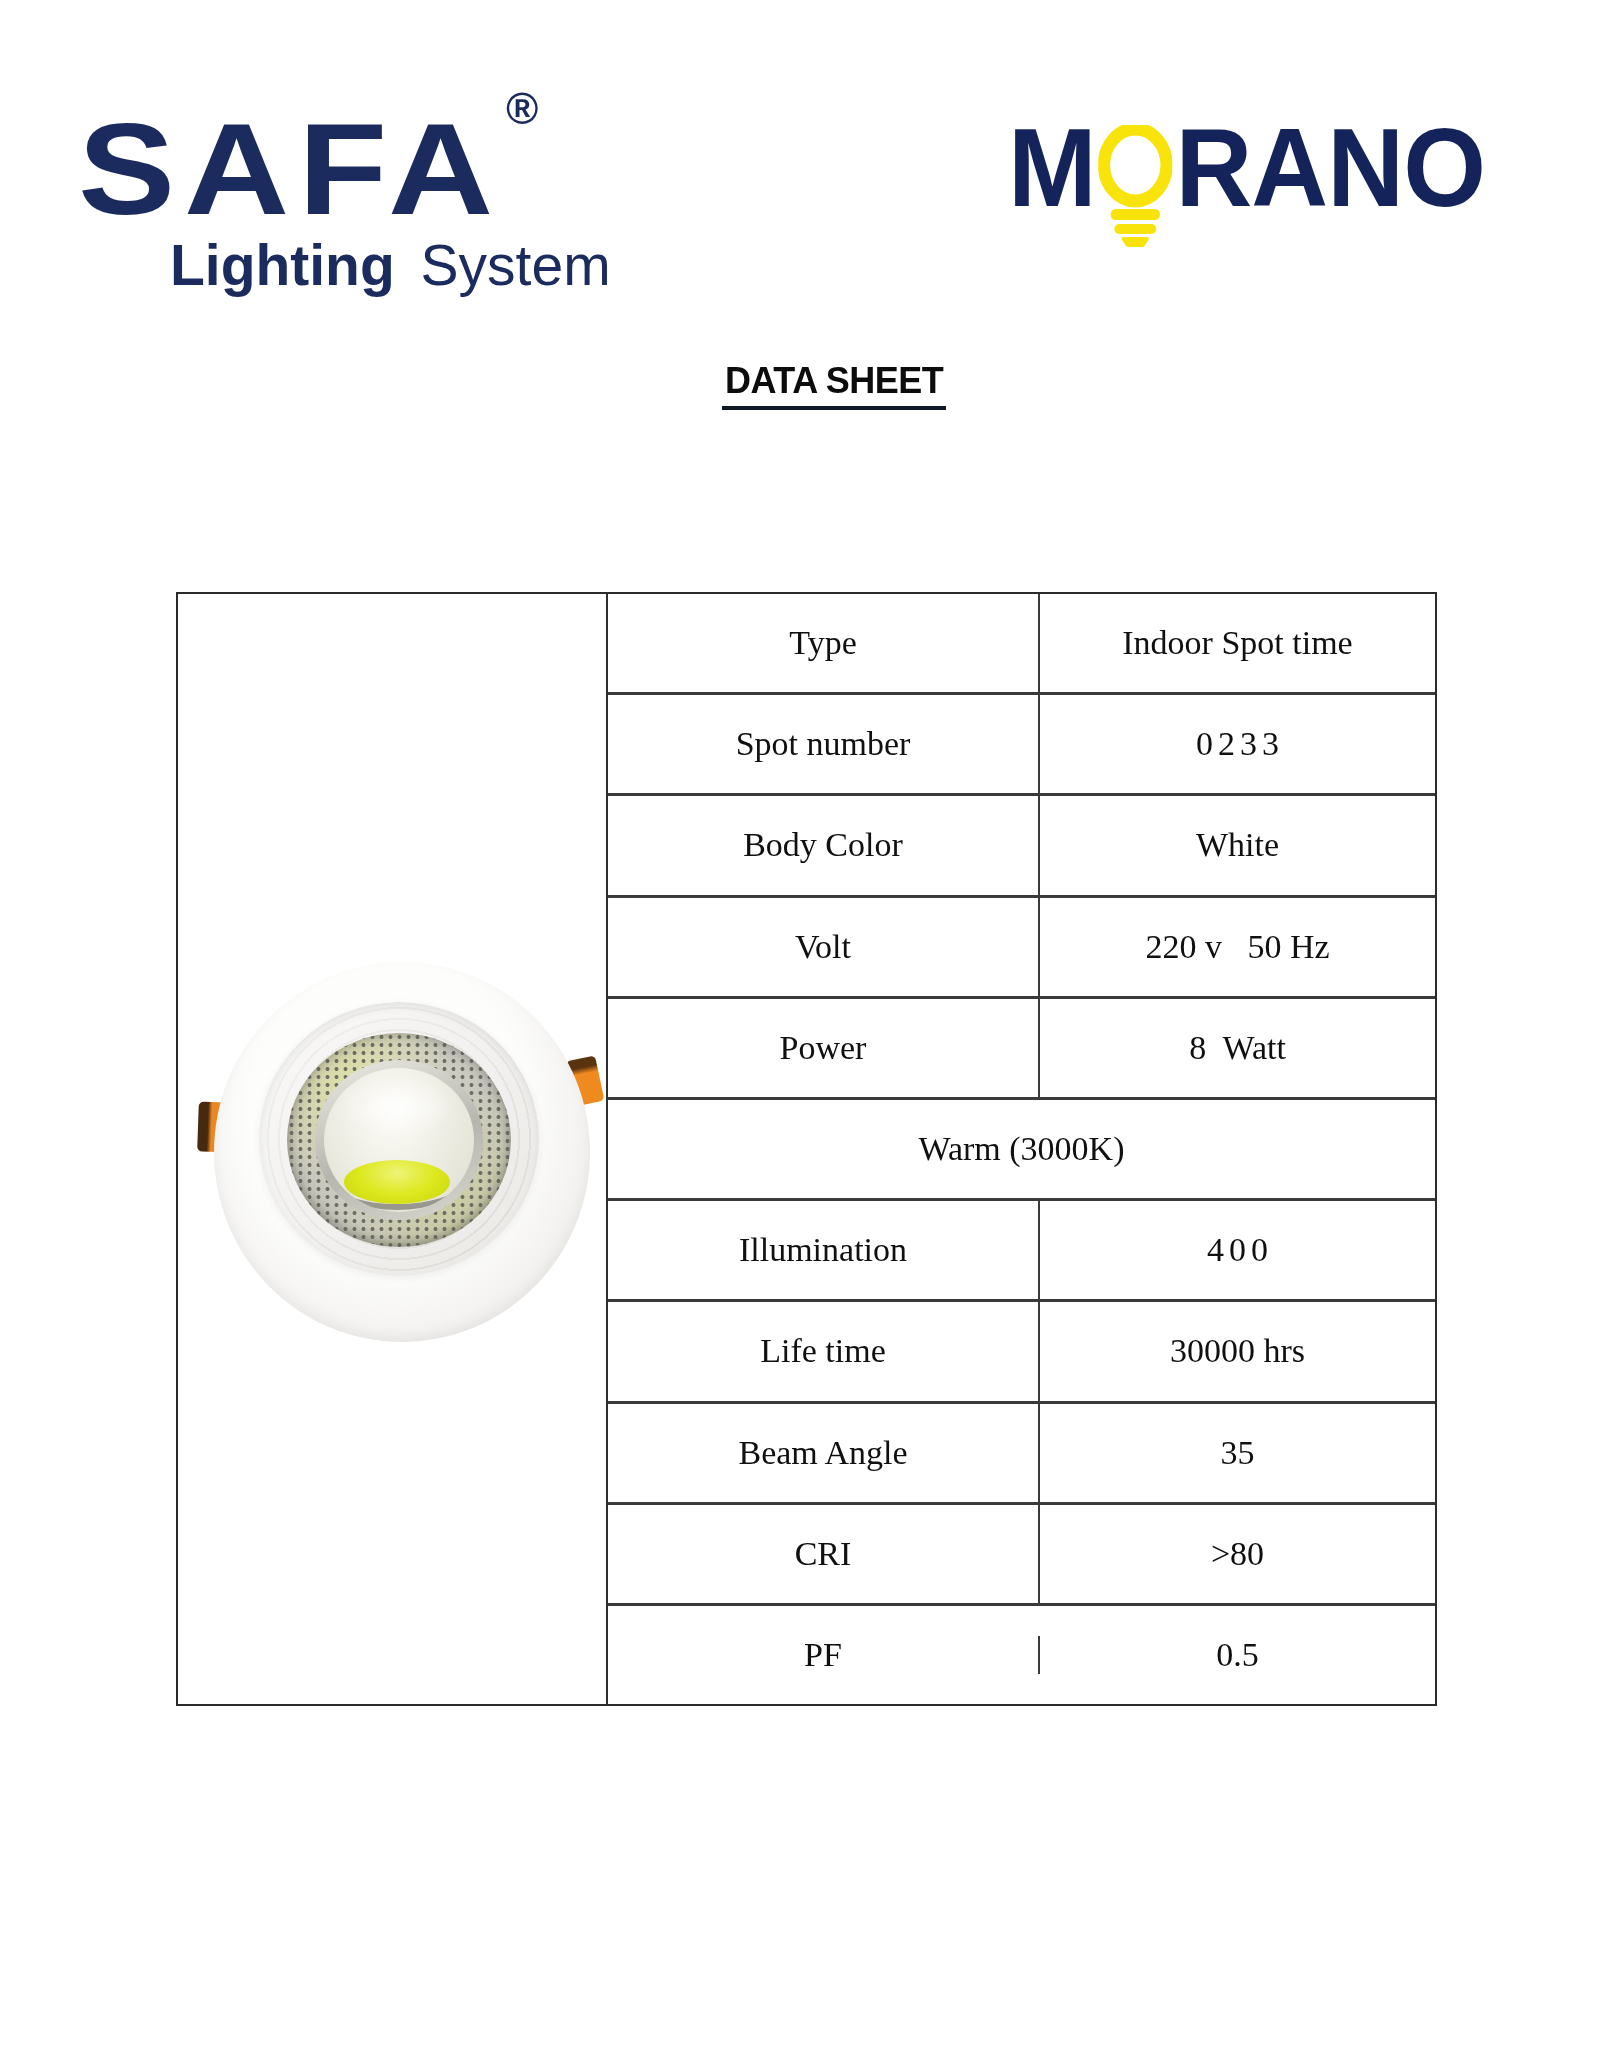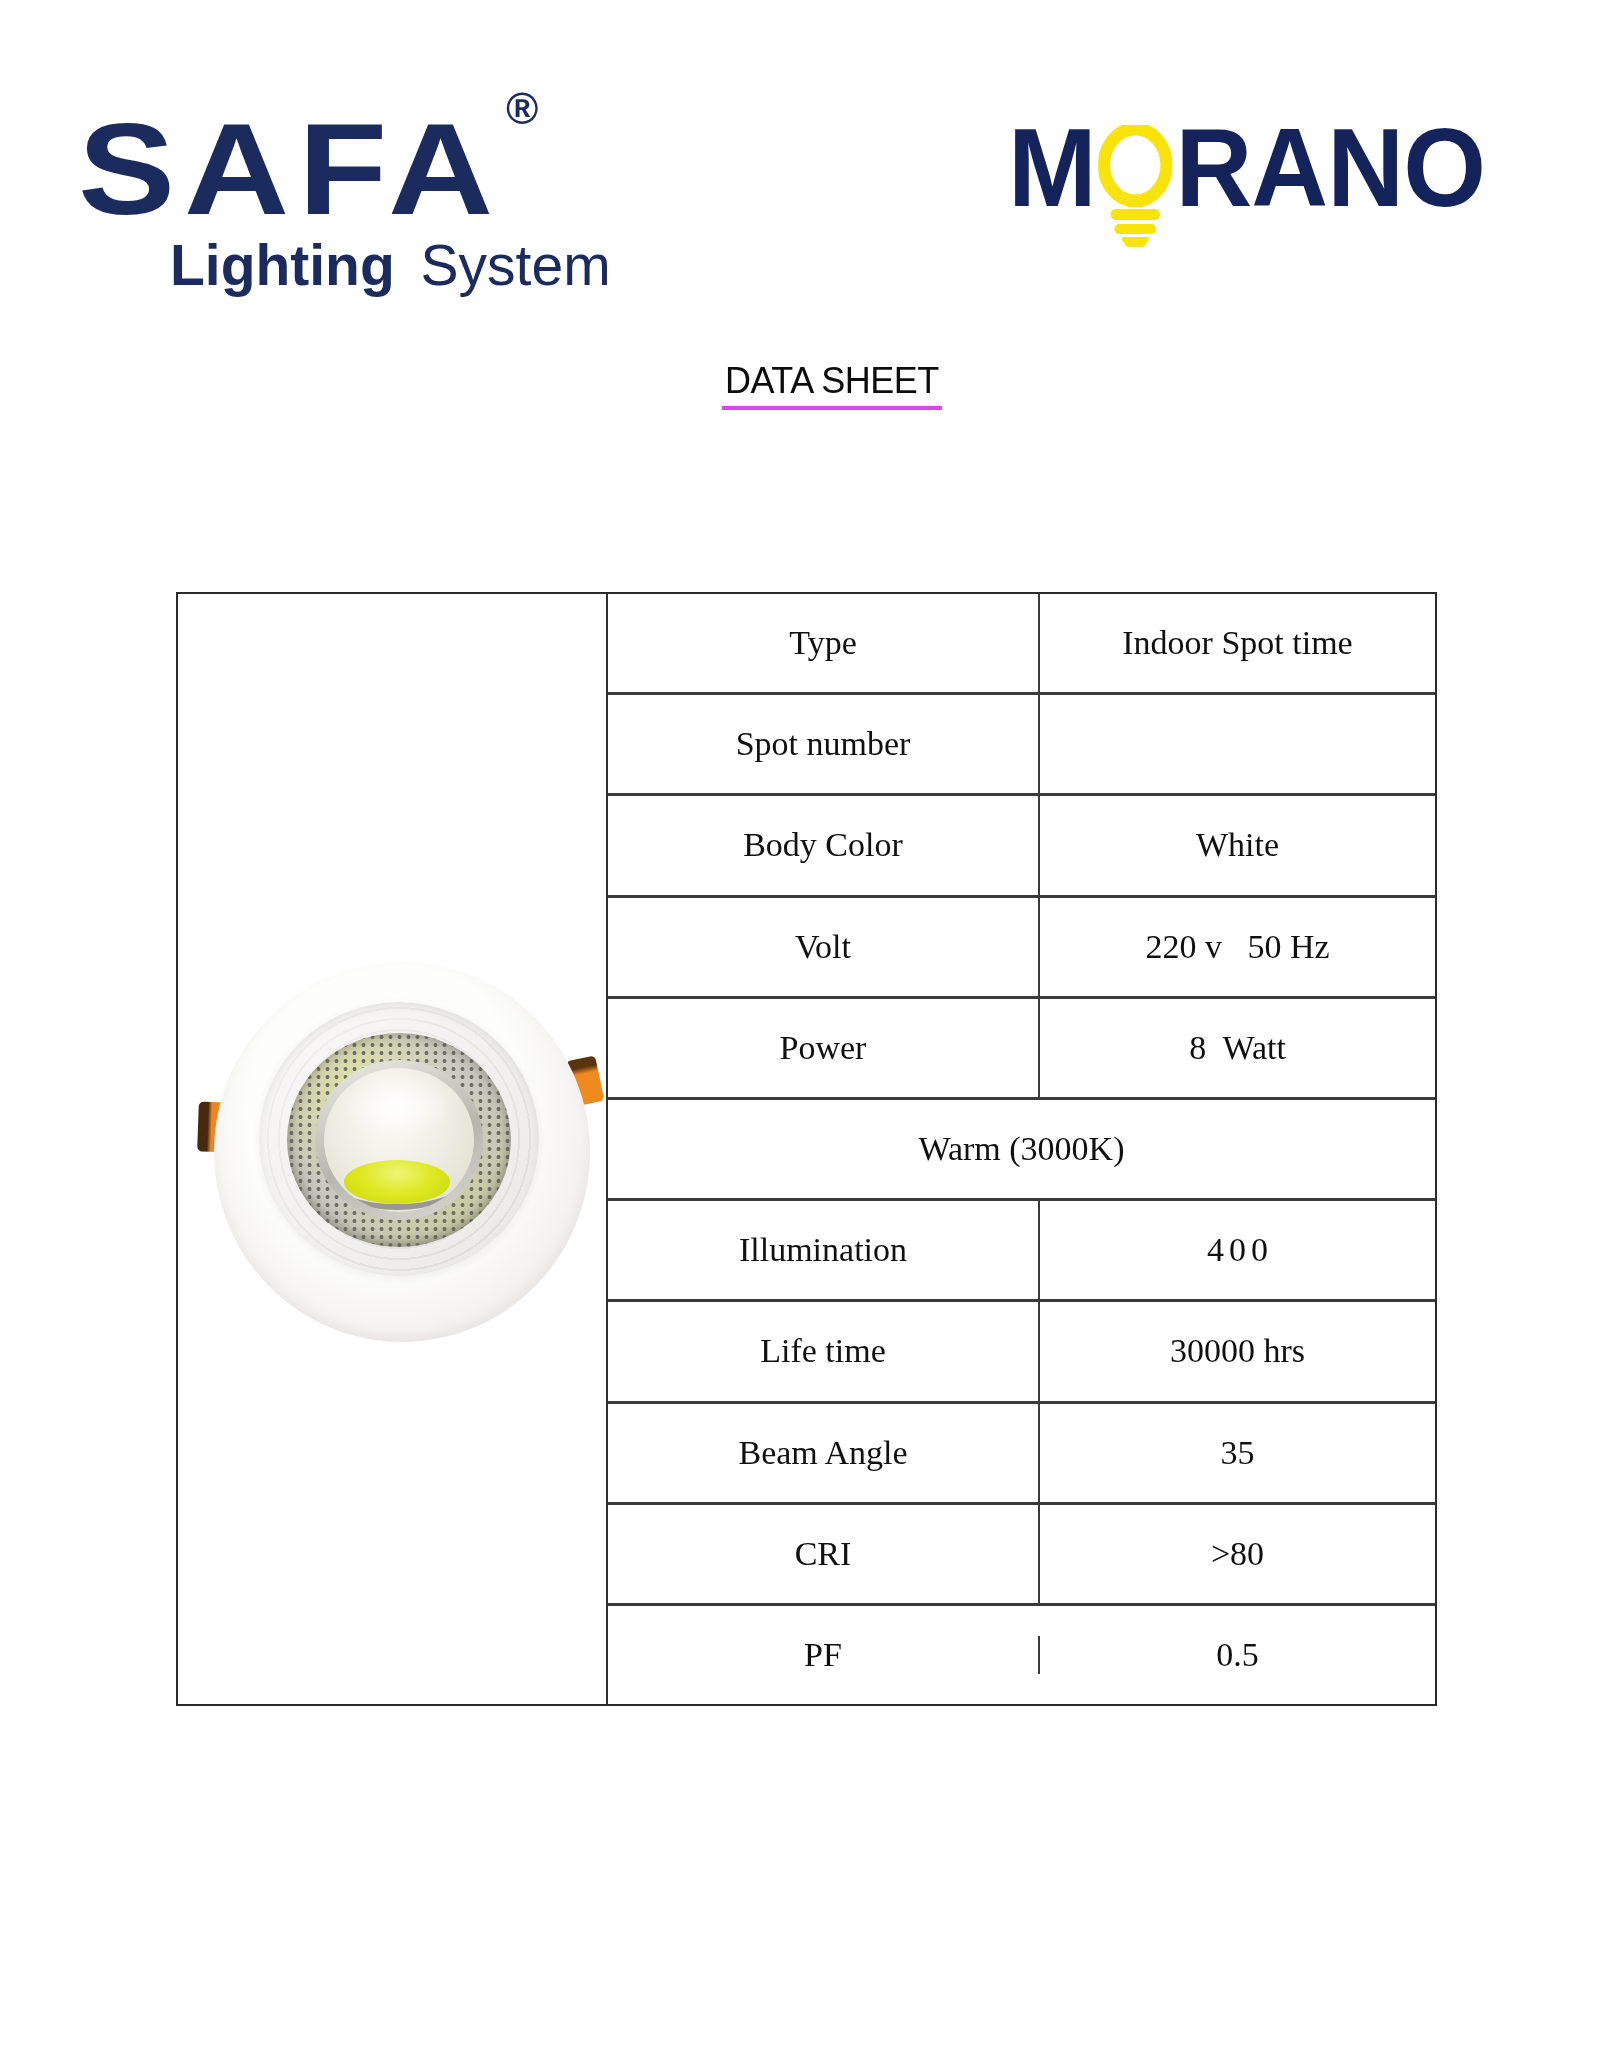--- a/index.html
+++ b/index.html
@@ -17,22 +17,22 @@
   .safa-sub .sub-bold{font-weight:700;}
   .safa-sub .sub-reg{font-weight:400;margin-left:10px;}
 
   
   .morano-logo{position:absolute;left:1008px;top:112px;display:flex;align-items:flex-start;
                transform:scaleX(0.95);transform-origin:left top;color:#14245a;}
   .morano-text{font-size:112px;font-weight:700;line-height:1;letter-spacing:-1px;color:#14245a;}
   .morano-logo svg{margin:13px 3px 0 3px;display:block;}
 
   
-  .sheet-title{position:absolute;left:722px;top:360px;font-size:36px;font-weight:400;
-               color:#0c0c0c;letter-spacing:-0.5px;border-bottom:4px solid #d946ef;
+  .sheet-title{position:absolute;left:722px;top:360px;font-size:36px;font-weight:700;
+               color:#0c0c0c;letter-spacing:-0.5px;border-bottom:4px solid #0f172a;
                padding:0 3px 4px 3px;white-space:nowrap;}
 
   
   .spec-table{position:absolute;left:176px;top:592px;width:1261px;height:1114px;
               border:2px solid #2b2b2b;display:flex;box-sizing:border-box;background:#fff;}
   .image-cell{width:430px;border-right:2px solid #2f2f2f;position:relative;box-sizing:border-box;
               flex:0 0 430px;overflow:visible;}
   .rows{flex:1;display:flex;flex-direction:column;}
   .spec-row{flex:1;display:flex;border-bottom:3px solid #3a3a3a;}
   .spec-row:last-child{border-bottom:none;align-items:center;}
@@ -122,20 +122,21 @@
       </div>
     </div>
 
     <div class="rows">
       <div class="spec-row">
         <div class="cell label">Type</div>
         <div class="cell value">Indoor Spot time</div>
       </div>
       <div class="spec-row">
         <div class="cell label">Spot number</div>
+        <div class="cell value ls-wide">0233</div>
       </div>
       <div class="spec-row">
         <div class="cell label">Body Color</div>
         <div class="cell value">White</div>
       </div>
       <div class="spec-row">
         <div class="cell label">Volt</div>
         <div class="cell value">220 v   50 Hz</div>
       </div>
       <div class="spec-row">

